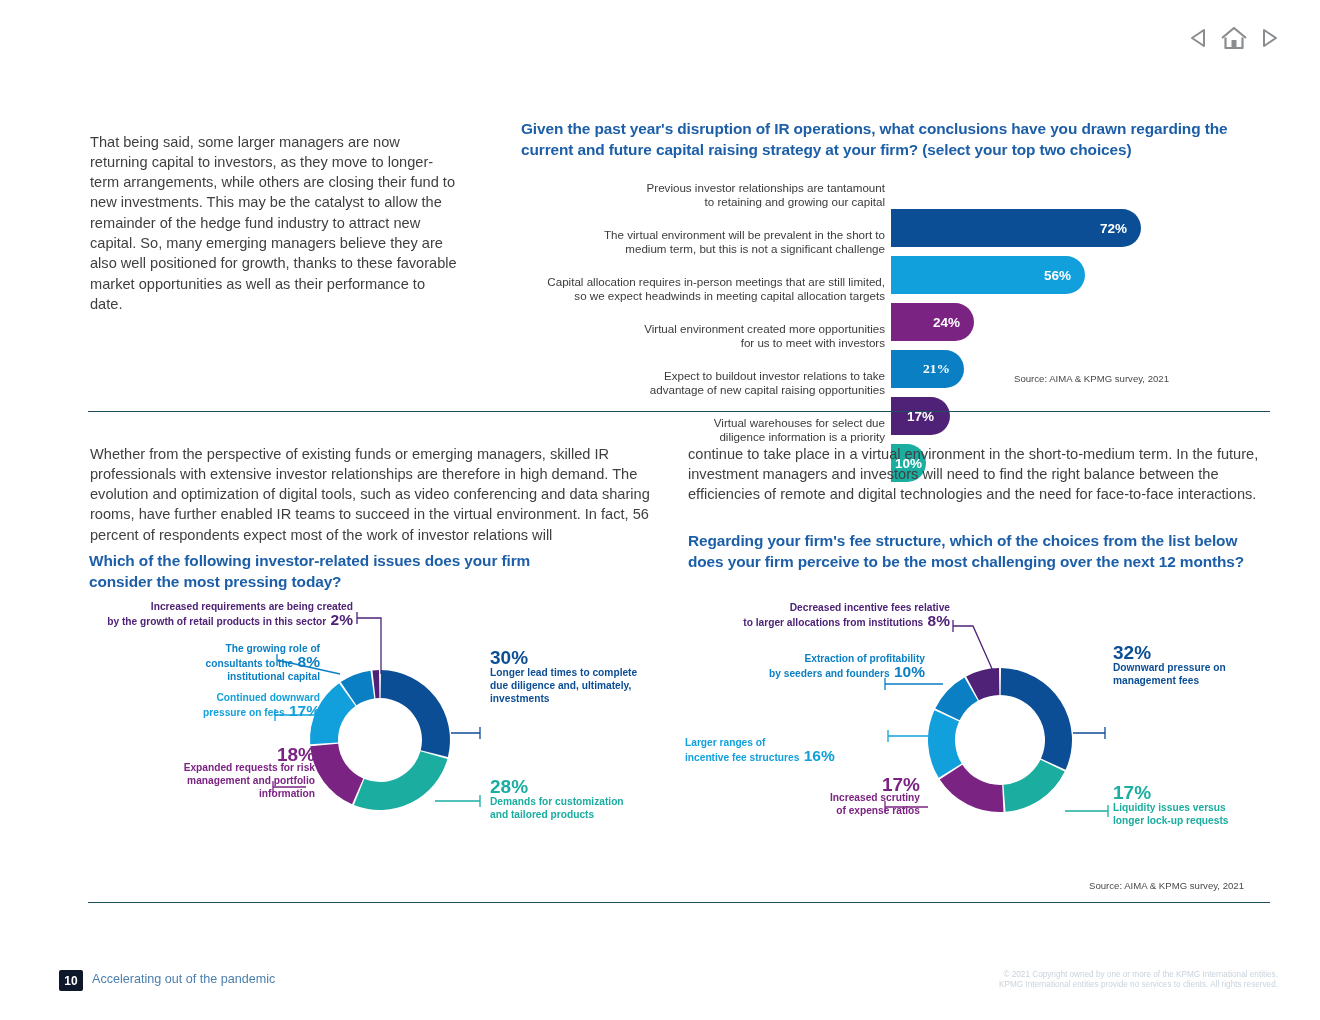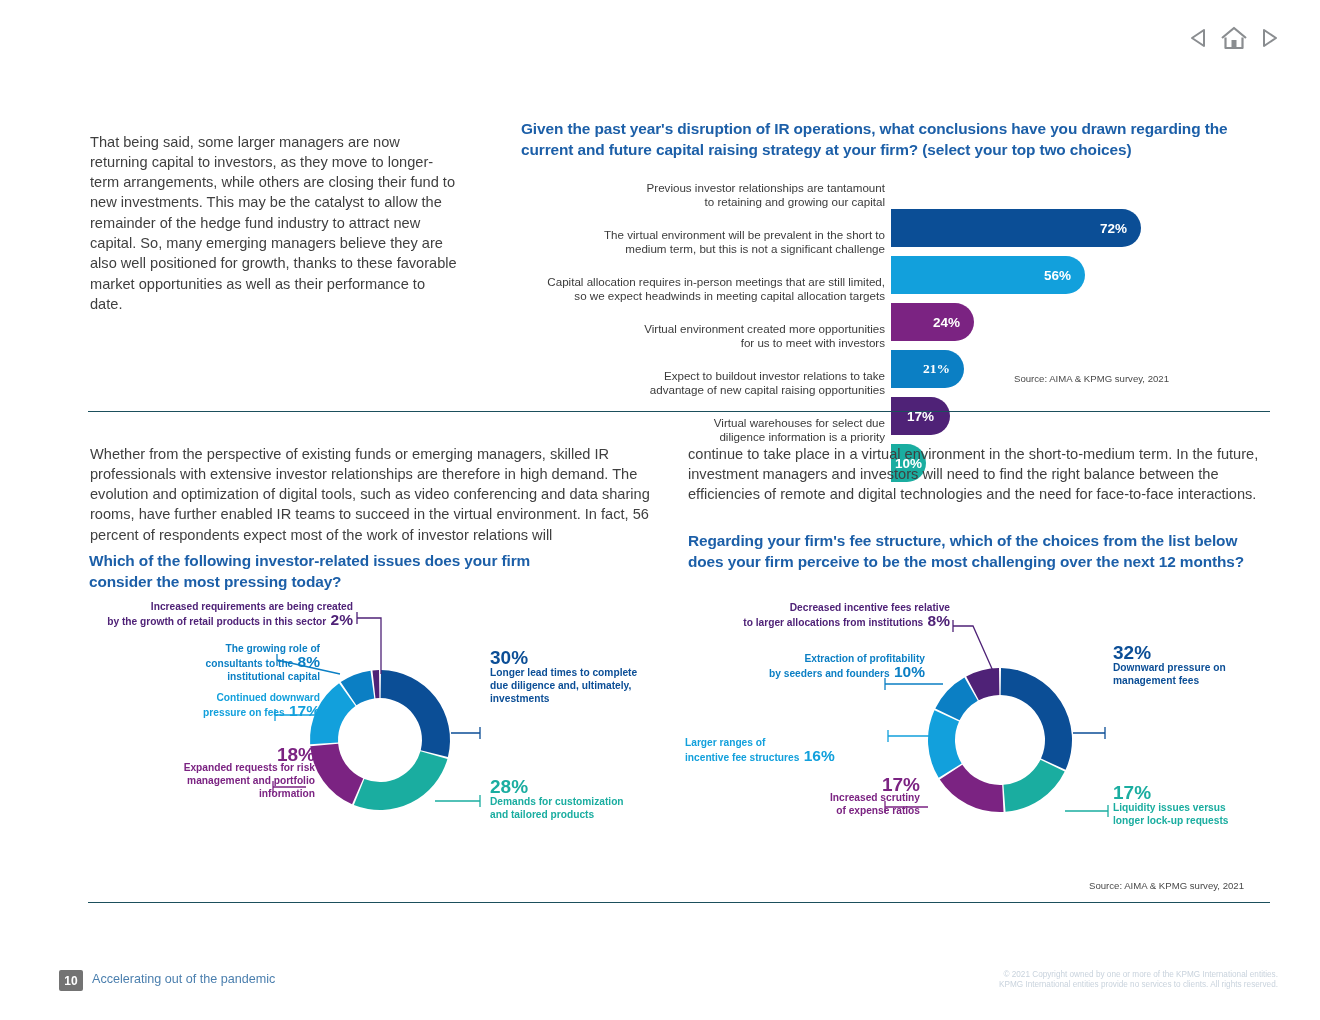--- a/index.html
+++ b/index.html
@@ -87,21 +87,21 @@
   
   .cl{position:absolute;font-size:10.2px;line-height:13px;font-weight:bold;}
   .cl .pct{font-weight:bold;font-size:19px;display:block;}
   .cl .pct-inline{font-weight:bold;font-size:15.5px;}
   .cl .txt{font-weight:bold;}
   .lbl-right .pct{margin-bottom:2px;}
 
   
   #footer-page-badge{
     position:absolute;left:59px;top:970px;
-    width:24px;height:21px;background:#737373;color:#ffffff;
+    width:24px;height:21px;background:#0f172a;color:#ffffff;
     font-size:12px;font-weight:bold;display:flex;align-items:center;justify-content:center;
     border-radius:2px;
   }
   #footer-doc-title{
     position:absolute;left:92px;top:972px;
     font-size:12.6px;color:#4b7fae;
   }
   #footer-copyright{
     position:absolute;right:42px;top:970px;text-align:right;
     font-size:8.2px;line-height:10px;color:#c9d3dd;

